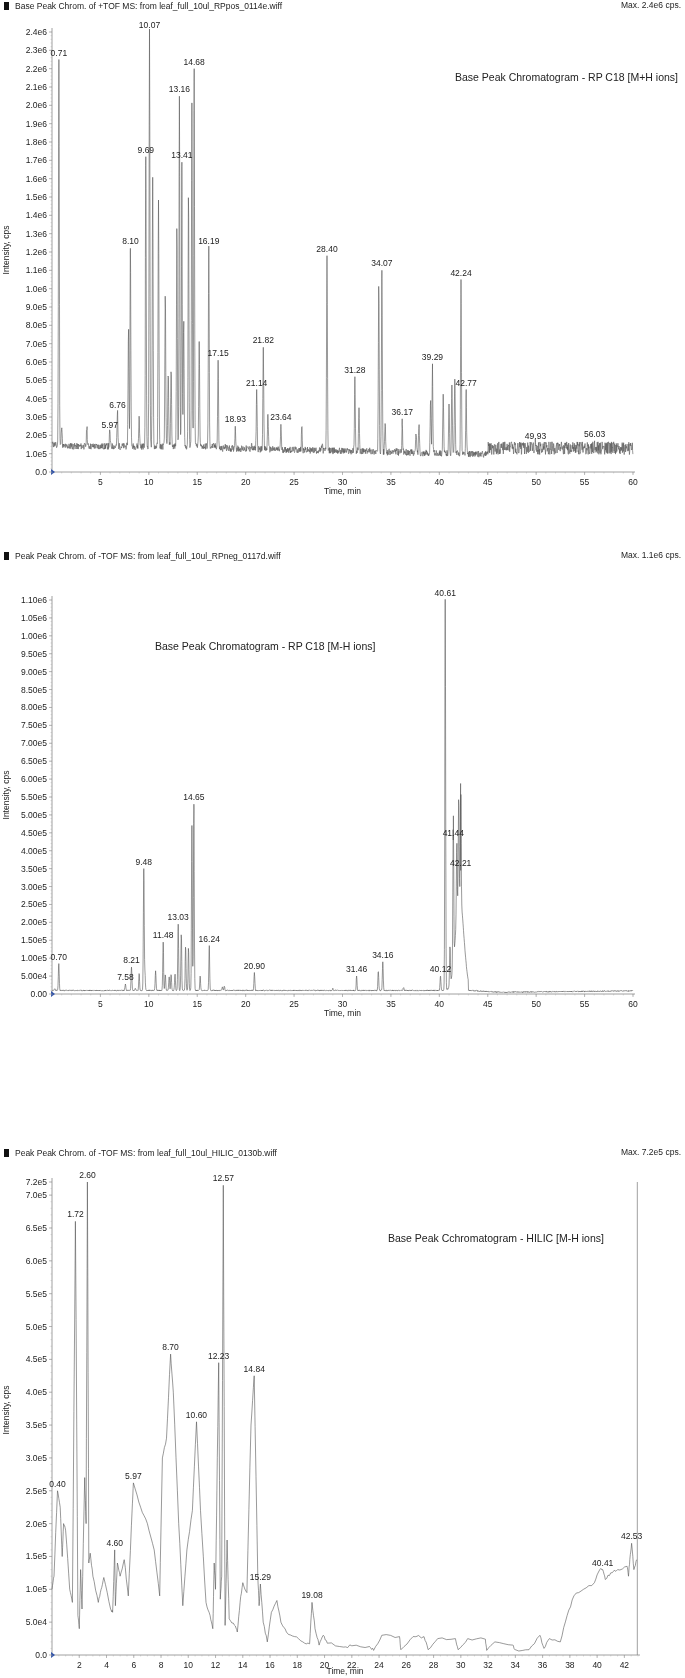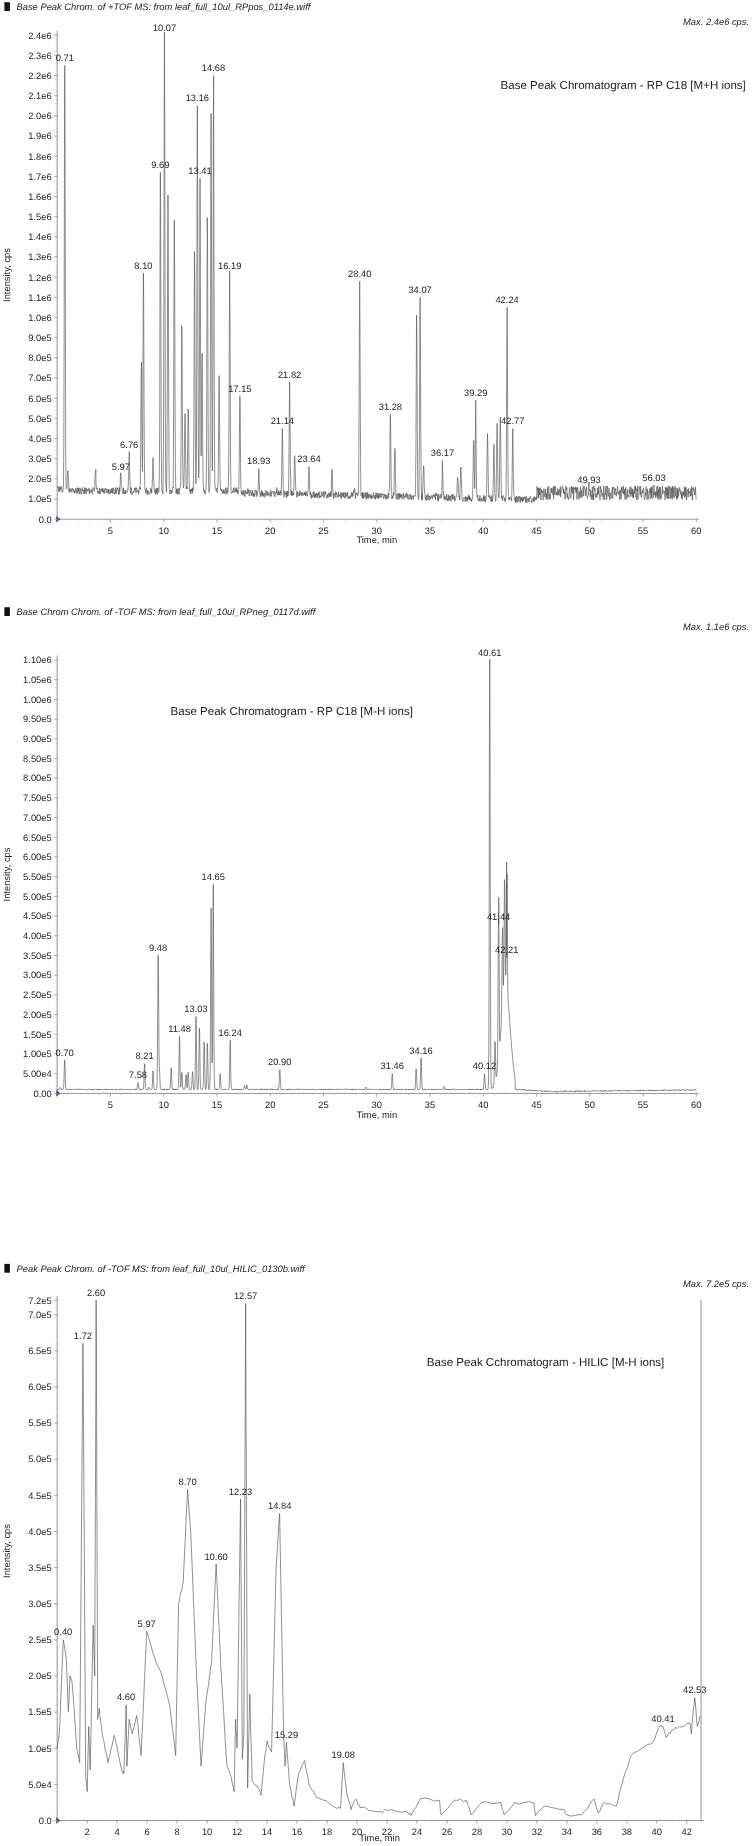--- a/index.html
+++ b/index.html
@@ -1,21 +1,21 @@
 <!DOCTYPE html>
 <html><head>
 <meta charset="utf-8">
 <style>
   html, body { margin: 0; padding: 0; background: #ffffff; }
   body { width: 685px; height: 1678px; position: relative; overflow: hidden;
          font-family: "Liberation Sans", sans-serif; color: #222; }
-  .hdr { position: absolute; left: 0; width: 685px; height: 14px; font-size: 8.5px; color: #222; font-style: italic; }
+  .hdr { position: absolute; left: 0; width: 685px; height: 14px; font-size: 8.5px; color: #222; }
   .hdr .sq { position: absolute; left: 4px; top: 2px; width: 5px; height: 8px; background: #111; }
   .hdr .src { position: absolute; left: 15px; top: 1px; white-space: nowrap; }
-  .hdr .max { position: absolute; right: 4px; top: 15px; white-space: nowrap; padding-left: 44px; }
+  .hdr .max { position: absolute; right: 4px; top: 0; white-space: nowrap; padding-left: 44px; }
   svg { position: absolute; left: 0; overflow: visible; }
   svg text { font-family: "Liberation Sans", sans-serif; fill: #222; }
 </style>
 </head>
 <body>
 
 <div class="hdr" style="top:0px;">
   <span class="sq"></span>
   <span class="src">Base Peak Chrom. of +TOF MS: from leaf_full_10ul_RPpos_0114e.wiff</span>
   <span class="max">Max. 2.4e6 cps.</span>
@@ -305,21 +305,21 @@
     <text x="402.2461666666667" y="414.8333333333333" font-size="8.5" text-anchor="middle">36.17</text>
     <text x="432.4581666666666" y="359.83333333333337" font-size="8.5" text-anchor="middle">39.29</text>
     <text x="461.02400000000006" y="275.5" font-size="8.5" text-anchor="middle">42.24</text>
     <text x="466.1561666666667" y="385.5" font-size="8.5" text-anchor="middle">42.77</text>
     <text x="535.4888333333333" y="438.6666666666667" font-size="8.5" text-anchor="middle">49.93</text>
     <text x="594.5571666666667" y="436.8333333333333" font-size="8.5" text-anchor="middle">56.03</text>
   </svg>
 
 <div class="hdr" style="top:550px;">
   <span class="sq"></span>
-  <span class="src">Base Chrom Chrom. of -TOF MS: from leaf_full_10ul_RPneg_0117d.wiff</span>
+  <span class="src">Peak Peak Chrom. of -TOF MS: from leaf_full_10ul_RPneg_0117d.wiff</span>
   <span class="max">Max. 1.1e6 cps.</span>
 </div>
 <svg id="chart2" width="685" height="1040" style="top:0px;">
     <text x="155" y="650" font-size="10.5">Base Peak Chromatogram - RP C18 [M-H ions]</text>
     <line x1="52" y1="596" x2="52" y2="994" stroke="#888" stroke-width="0.8"></line>
     <line x1="52" y1="994" x2="635" y2="994" stroke="#888" stroke-width="0.8"></line>
     <path d="M51,991 L55,994 L51,997 Z" fill="#3355aa"></path>
     <line x1="49" y1="994" x2="52" y2="994" stroke="#888" stroke-width="0.6"></line>
     <text x="47" y="997" font-size="8.5" text-anchor="end">0.00</text>
     <line x1="49" y1="976.0909090909091" x2="52" y2="976.0909090909091" stroke="#888" stroke-width="0.6"></line>

